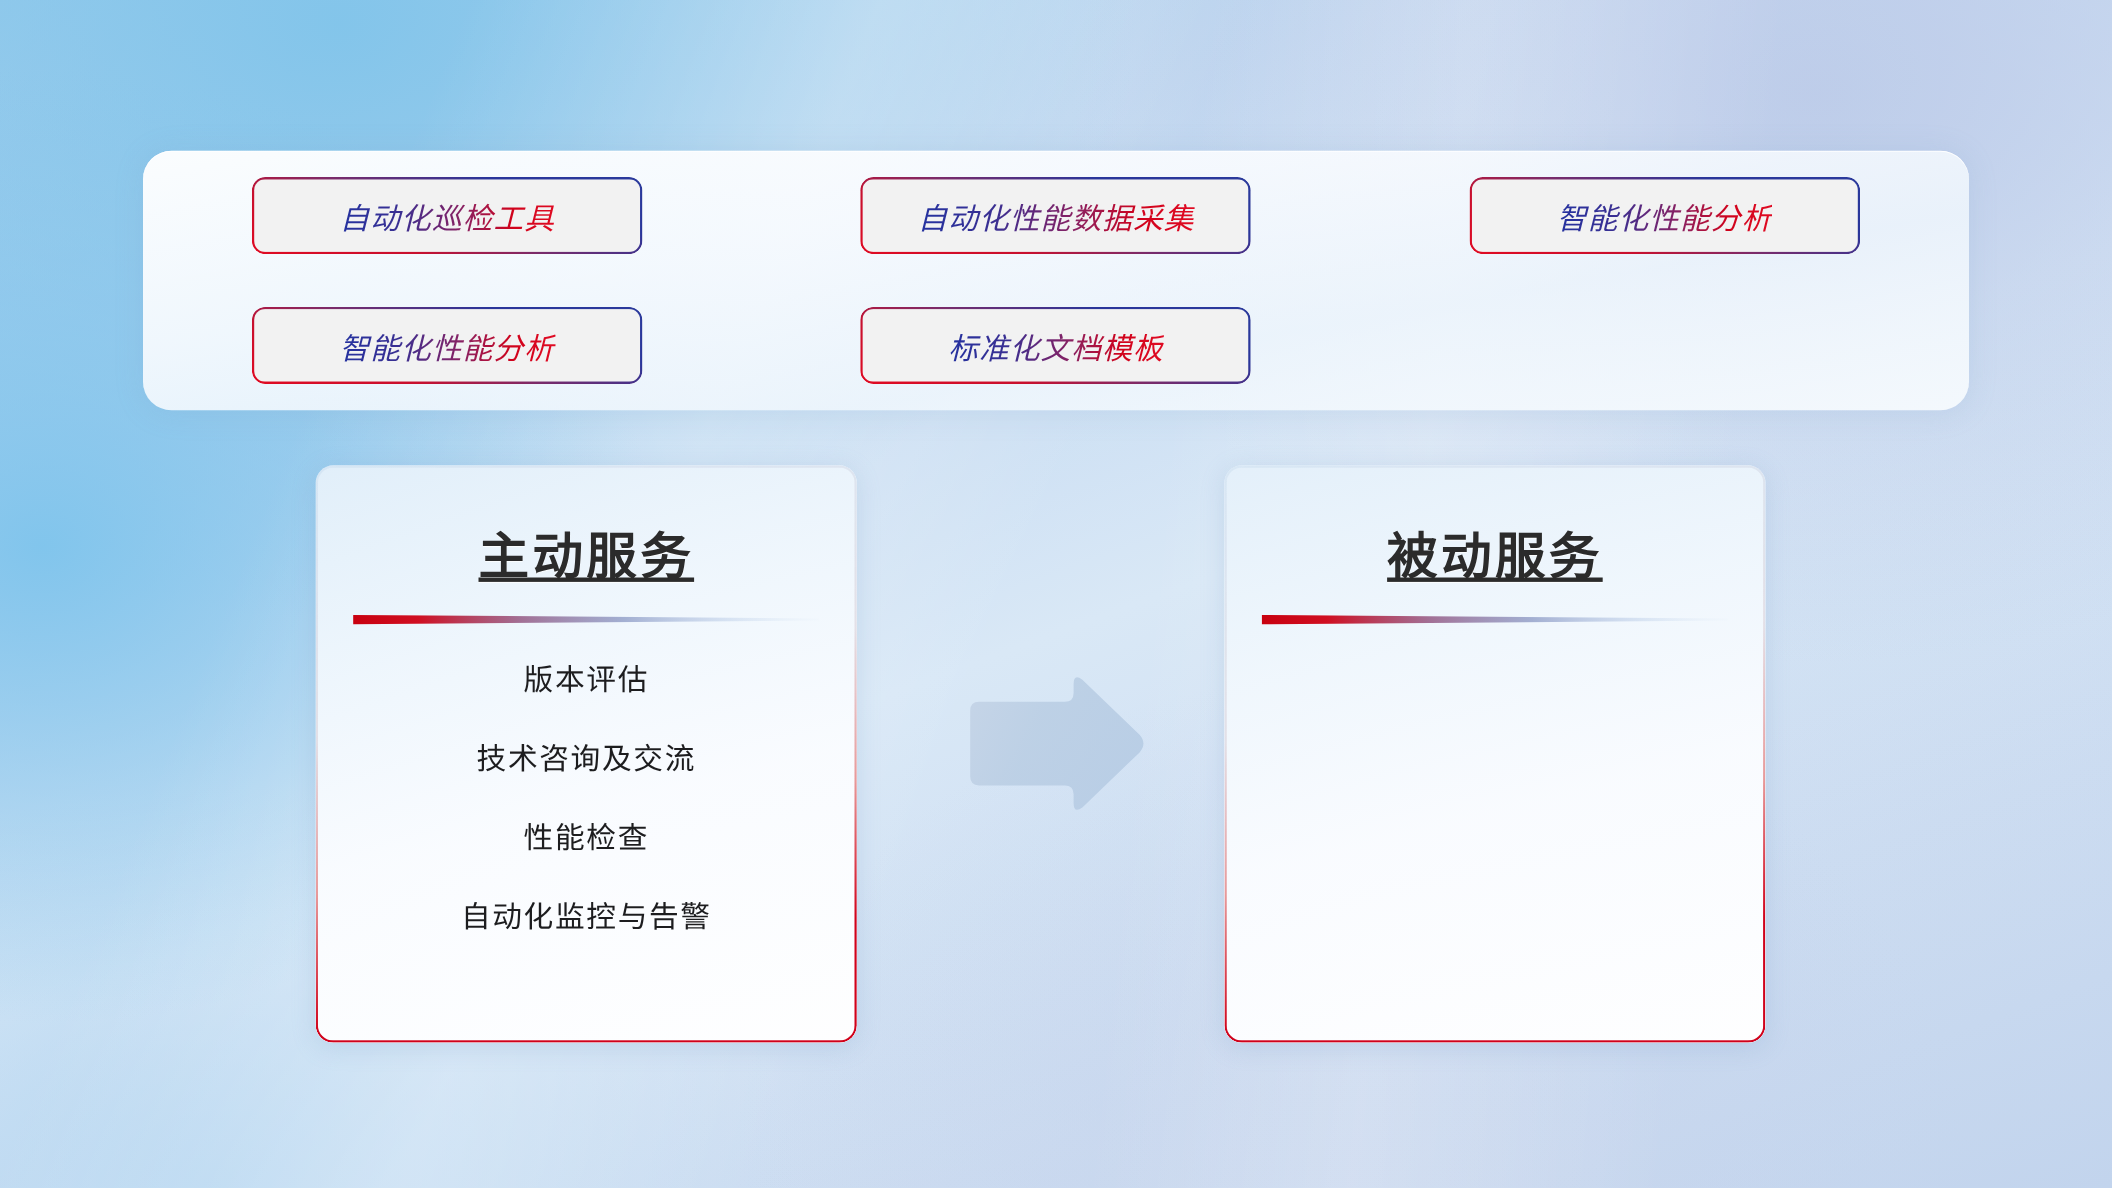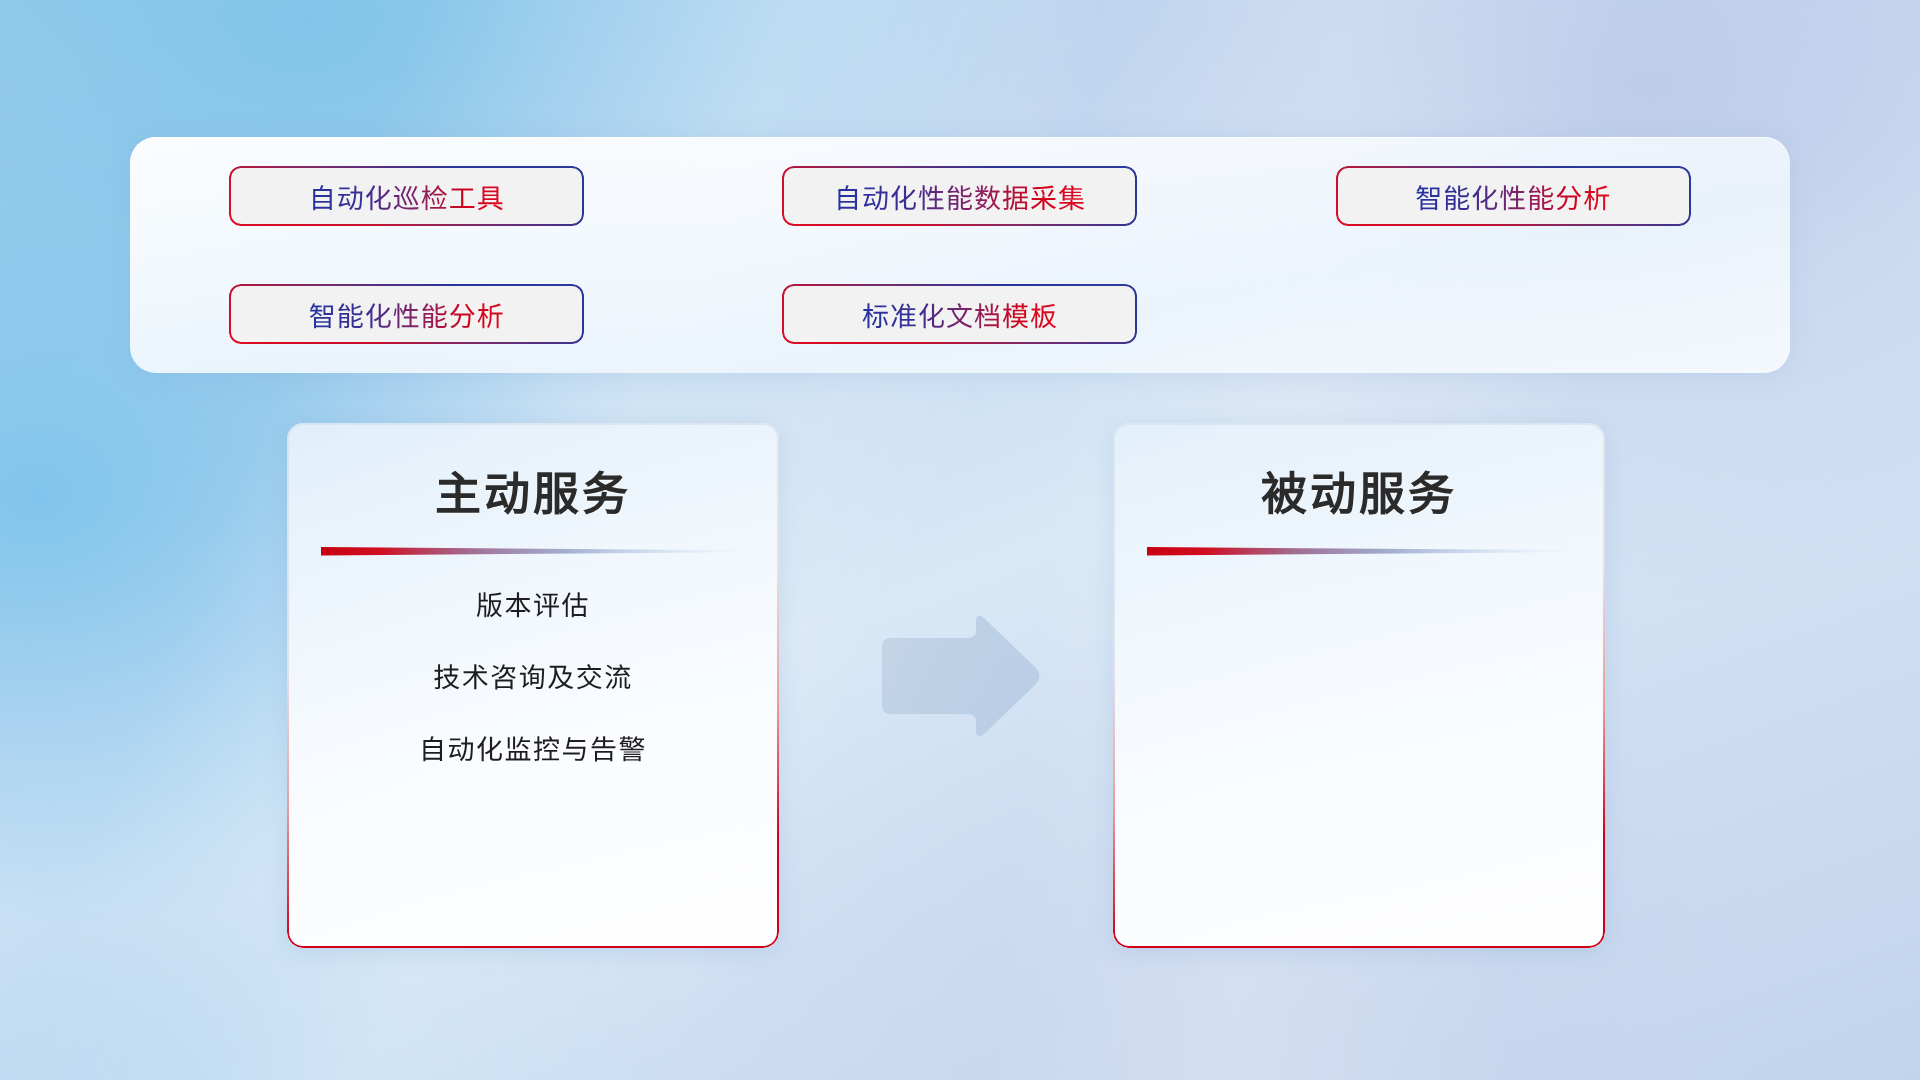--- a/index.html
+++ b/index.html
@@ -62,28 +62,29 @@
     column-gap: 0;
     row-gap: 0;
     align-items: center;
     justify-items: center;
   }
 
   
   .gbtn {
     position: relative;
     width: 355px;
-    height: 60px;
+    height: 70px;
     border-radius: 12px;
     background: #f2f2f2;
     display: flex;
     align-items: center;
     justify-content: center;
     box-sizing: border-box;
     cursor: pointer;
+    font-style: italic;
   }
   
   .gbtn::before {
     content: "";
     position: absolute;
     inset: 0;
     border-radius: 12px;
     padding: 2px;
     background: linear-gradient(200deg,
         #2b3a9c 0%,
@@ -151,27 +152,28 @@
        linear-gradient(#fff 0 0);
             mask-composite: exclude;
     pointer-events: none;
   }
   #card-active   { left: 287px; }
   #card-passive  { left: 1113px; }
 
   .card-title {
     position: relative;
     margin: 0;
-    padding-top: 34px;
+    padding-top: 46px;
     text-align: center;
     font-size: 46px;
     font-weight: bold;
     letter-spacing: 3px;
     color: #2b2b2b;
     text-shadow: 0 1px 1px rgba(255,255,255,0.8);
+    text-decoration: underline;
   }
   .card-divider {
     position: relative;
     margin: 22px auto 0;
     width: 424px;
     height: 14px;
   }
   .card-divider svg { display: block; width: 100%; height: 100%; }
 
   .card-list {
@@ -246,20 +248,21 @@
             <stop offset="100%" stop-color="#cddff0" stop-opacity="0.05"></stop>
           </linearGradient>
         </defs>
         <path d="M0,2 L424,5.2 L424,7.2 L0,10.5 Z" fill="url(#divGradA)"></path>
       </svg>
     </div>
 
     <ul class="card-list">
       <li>版本评估</li>
       <li>技术咨询及交流</li>
+      <li>性能检查</li>
       <li>自动化监控与告警</li>
     </ul>
   </section>
 
   <div id="flow-arrow">
     <svg viewBox="0 0 172 136" aria-hidden="true">
       <defs>
         <linearGradient id="arrGrad" x1="0" y1="0" x2="1" y2="0.35">
           <stop offset="0%" stop-color="#c4d3e6" stop-opacity="0.90"></stop>
           <stop offset="45%" stop-color="#b9cde3" stop-opacity="0.86"></stop>

